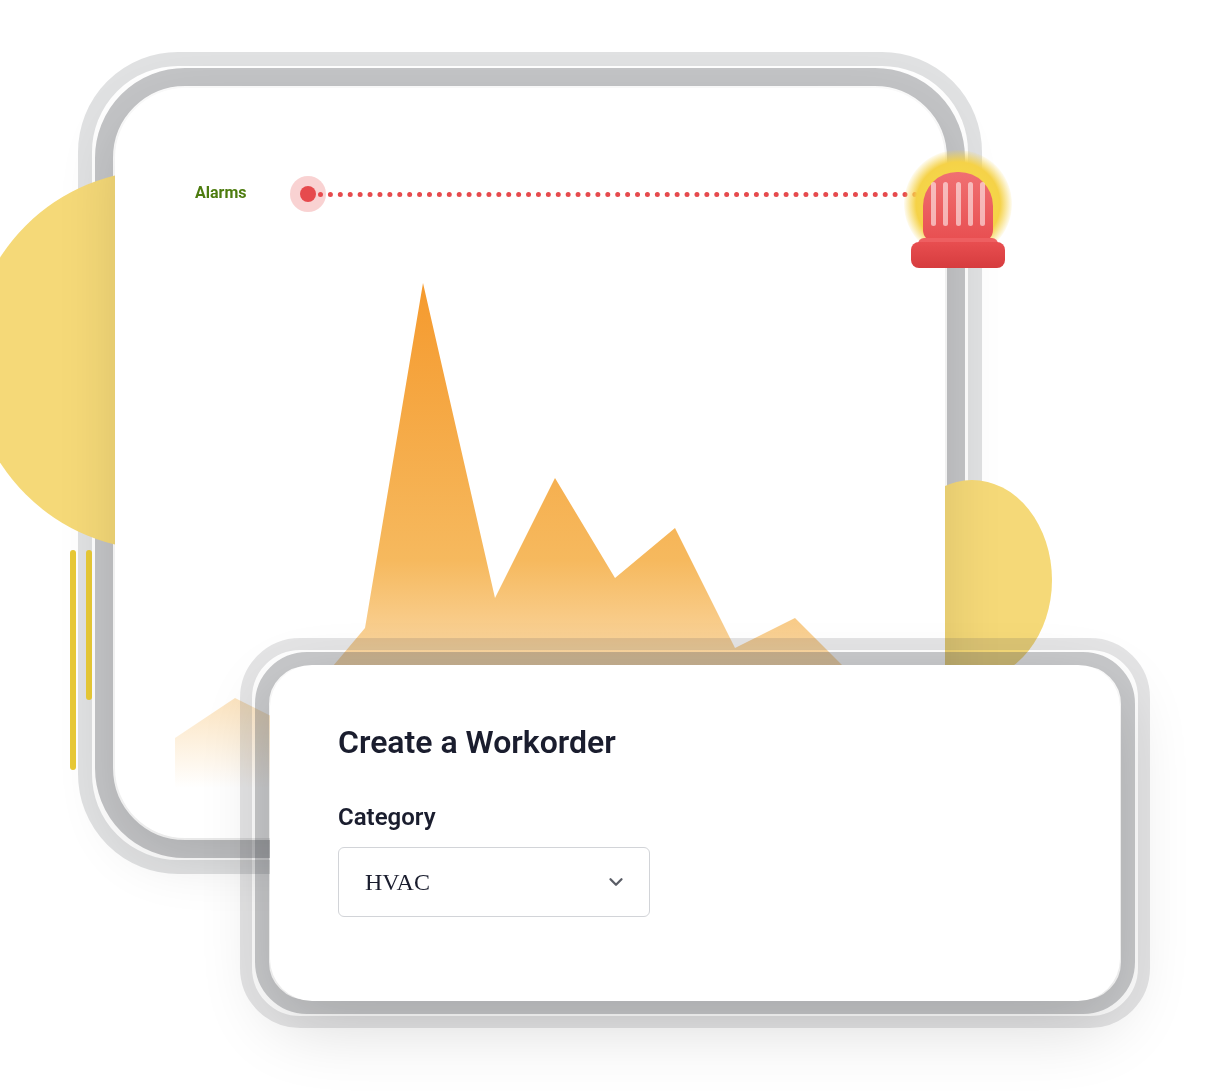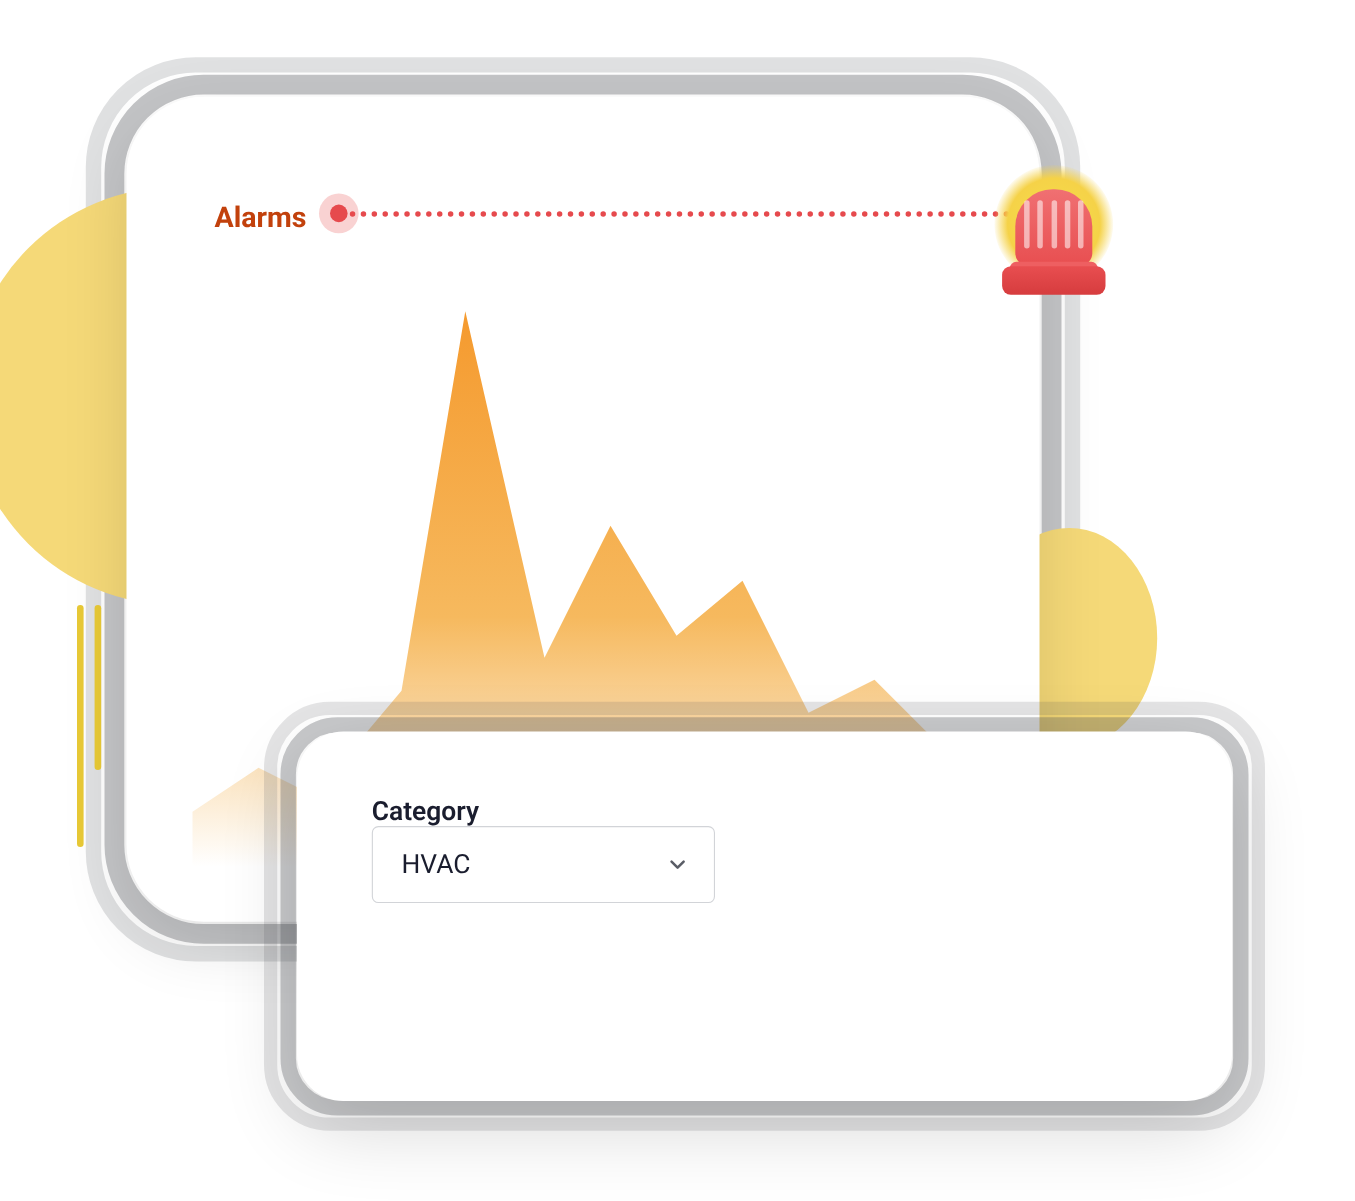--- a/index.html
+++ b/index.html
@@ -68,23 +68,23 @@
       border-radius: 70px;
       z-index: 5;
       box-shadow: 0 20px 60px rgba(0,0,0,0.12);
       overflow: visible;
     }
 
     .alarms-title {
       position: absolute;
       top: 95px;
       left: 80px;
-      font-size: 26px;
+      font-size: 16px;
       font-weight: 700;
-      color: #c2410c;
+      color: #4d7c0f;
     }
 
     
     .chart-svg {
       position: absolute;
       left: 0;
       top: 180px;
       width: 830px;
       height: 520px;
     }
@@ -231,41 +231,42 @@
     }
 
     .fields {
       display: flex;
       gap: 52px;
     }
 
     .field {
       display: flex;
       flex-direction: column;
+      gap: 16px;
     }
 
     .field-label {
       font-size: 24px;
       font-weight: 600;
       color: #1a1d2e;
     }
 
     .dropdown {
       display: flex;
       align-items: center;
       justify-content: space-between;
       border: 1.5px solid #d2d4d8;
       border-radius: 6px;
       height: 70px;
       padding: 0 22px 0 26px;
       background: #fff;
       cursor: pointer;
     }
 
-    .dropdown-1 { width: 312px; }
+    .dropdown-1 { width: 312px; font-family: Liberation Serif, serif; }
     .dropdown-2 { width: 282px; }
 
     .dropdown-value {
       font-size: 24px;
       color: #1a1d2e;
       display: flex;
       align-items: center;
       gap: 14px;
     }
 
@@ -346,20 +347,21 @@
       <span></span>
     </div>
   <div class="alarm-base-inner"></div>
   <div class="alarm-base"></div>
 </div>
 
 <div class="wo-frame2"></div>
 <div class="wo-frame"></div>
 
 <div class="workorder-card">
+  <div class="workorder-title">Create a Workorder</div>
   <div class="fields">
     <div class="field">
       <div class="field-label">Category</div>
       <div class="dropdown dropdown-1">
         <span class="dropdown-value">HVAC</span>
         <span class="chevron">
           <svg width="22" height="22" viewBox="0 0 24 24" fill="none" stroke="#5a5d66" stroke-width="2.5" stroke-linecap="round" stroke-linejoin="round">
               <polyline points="6 9 12 15 18 9"></polyline>
             </svg>
         </span>

